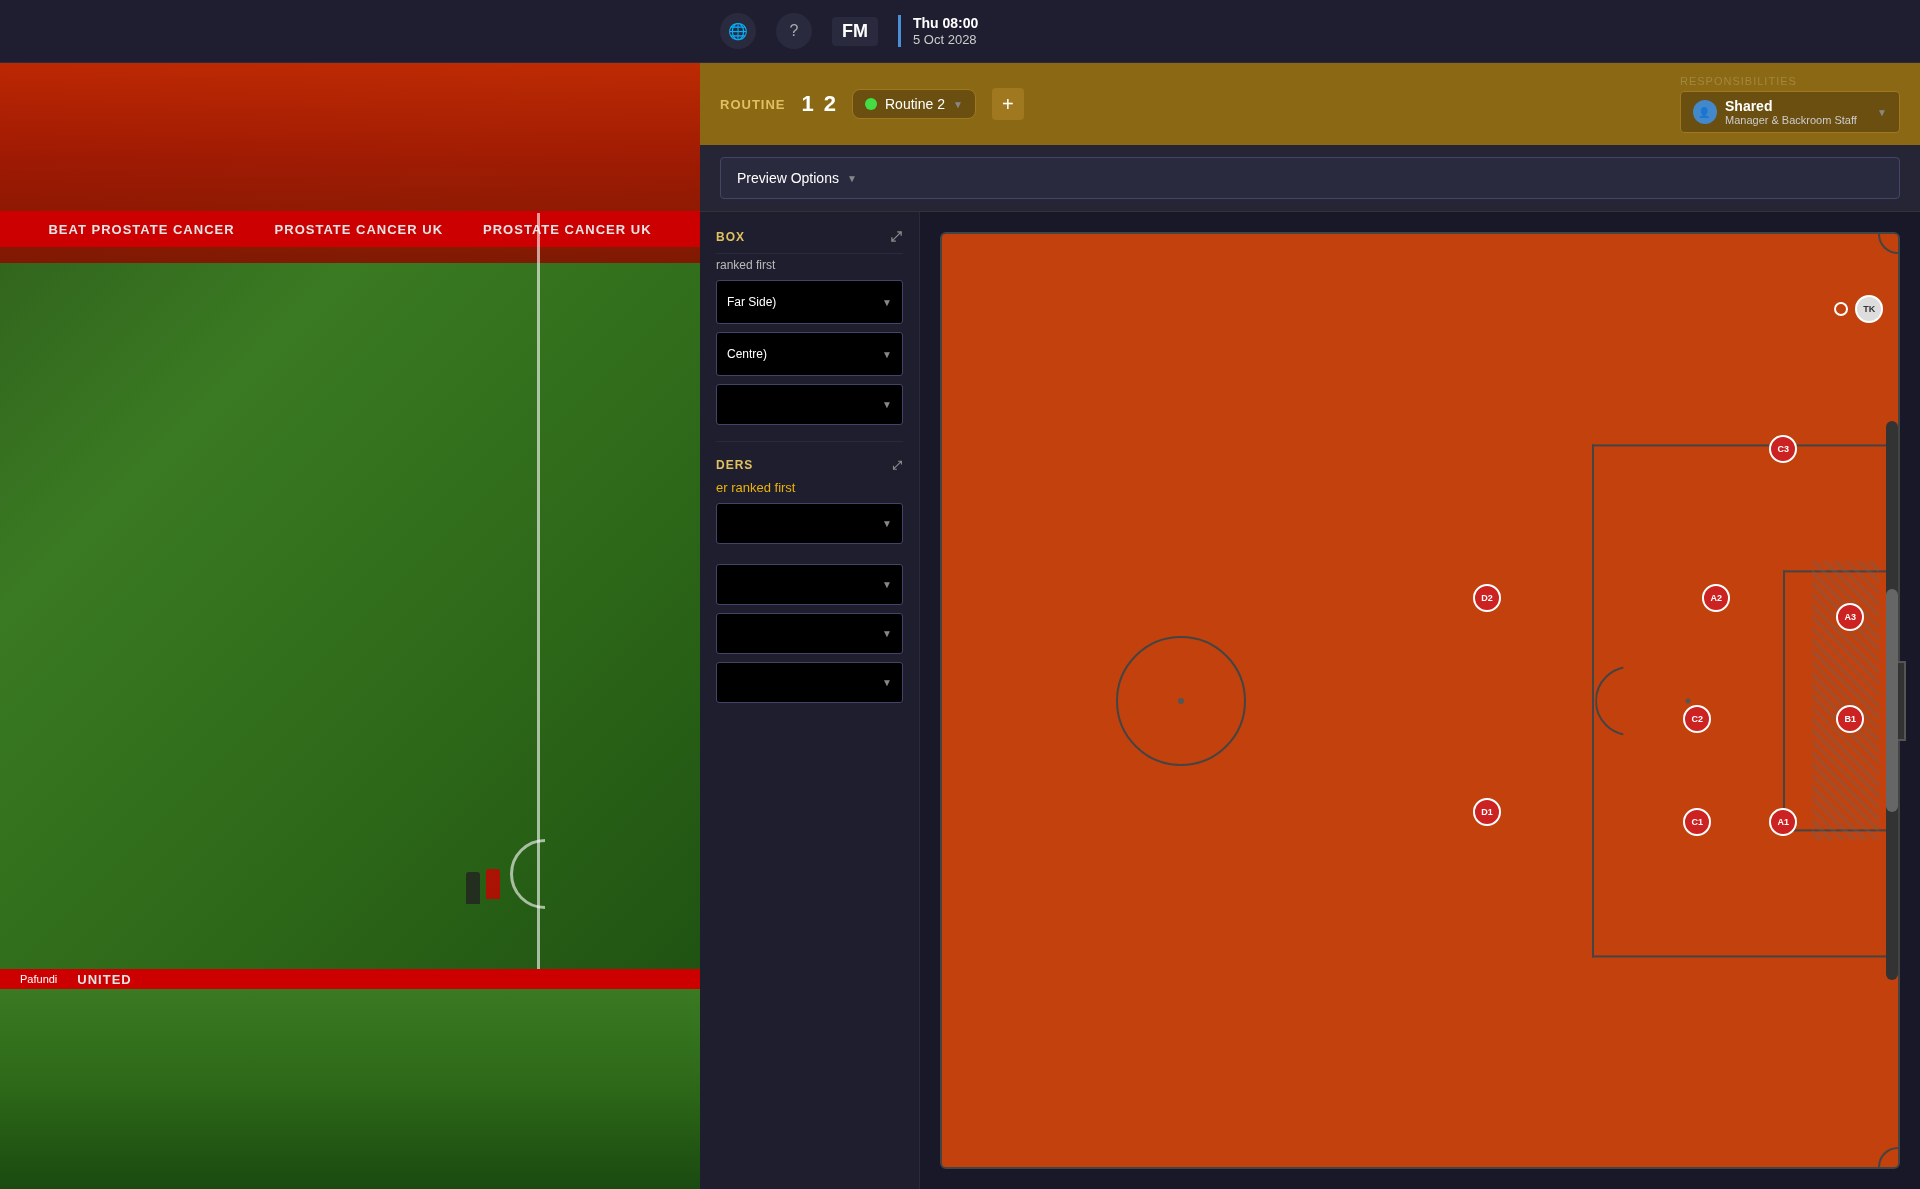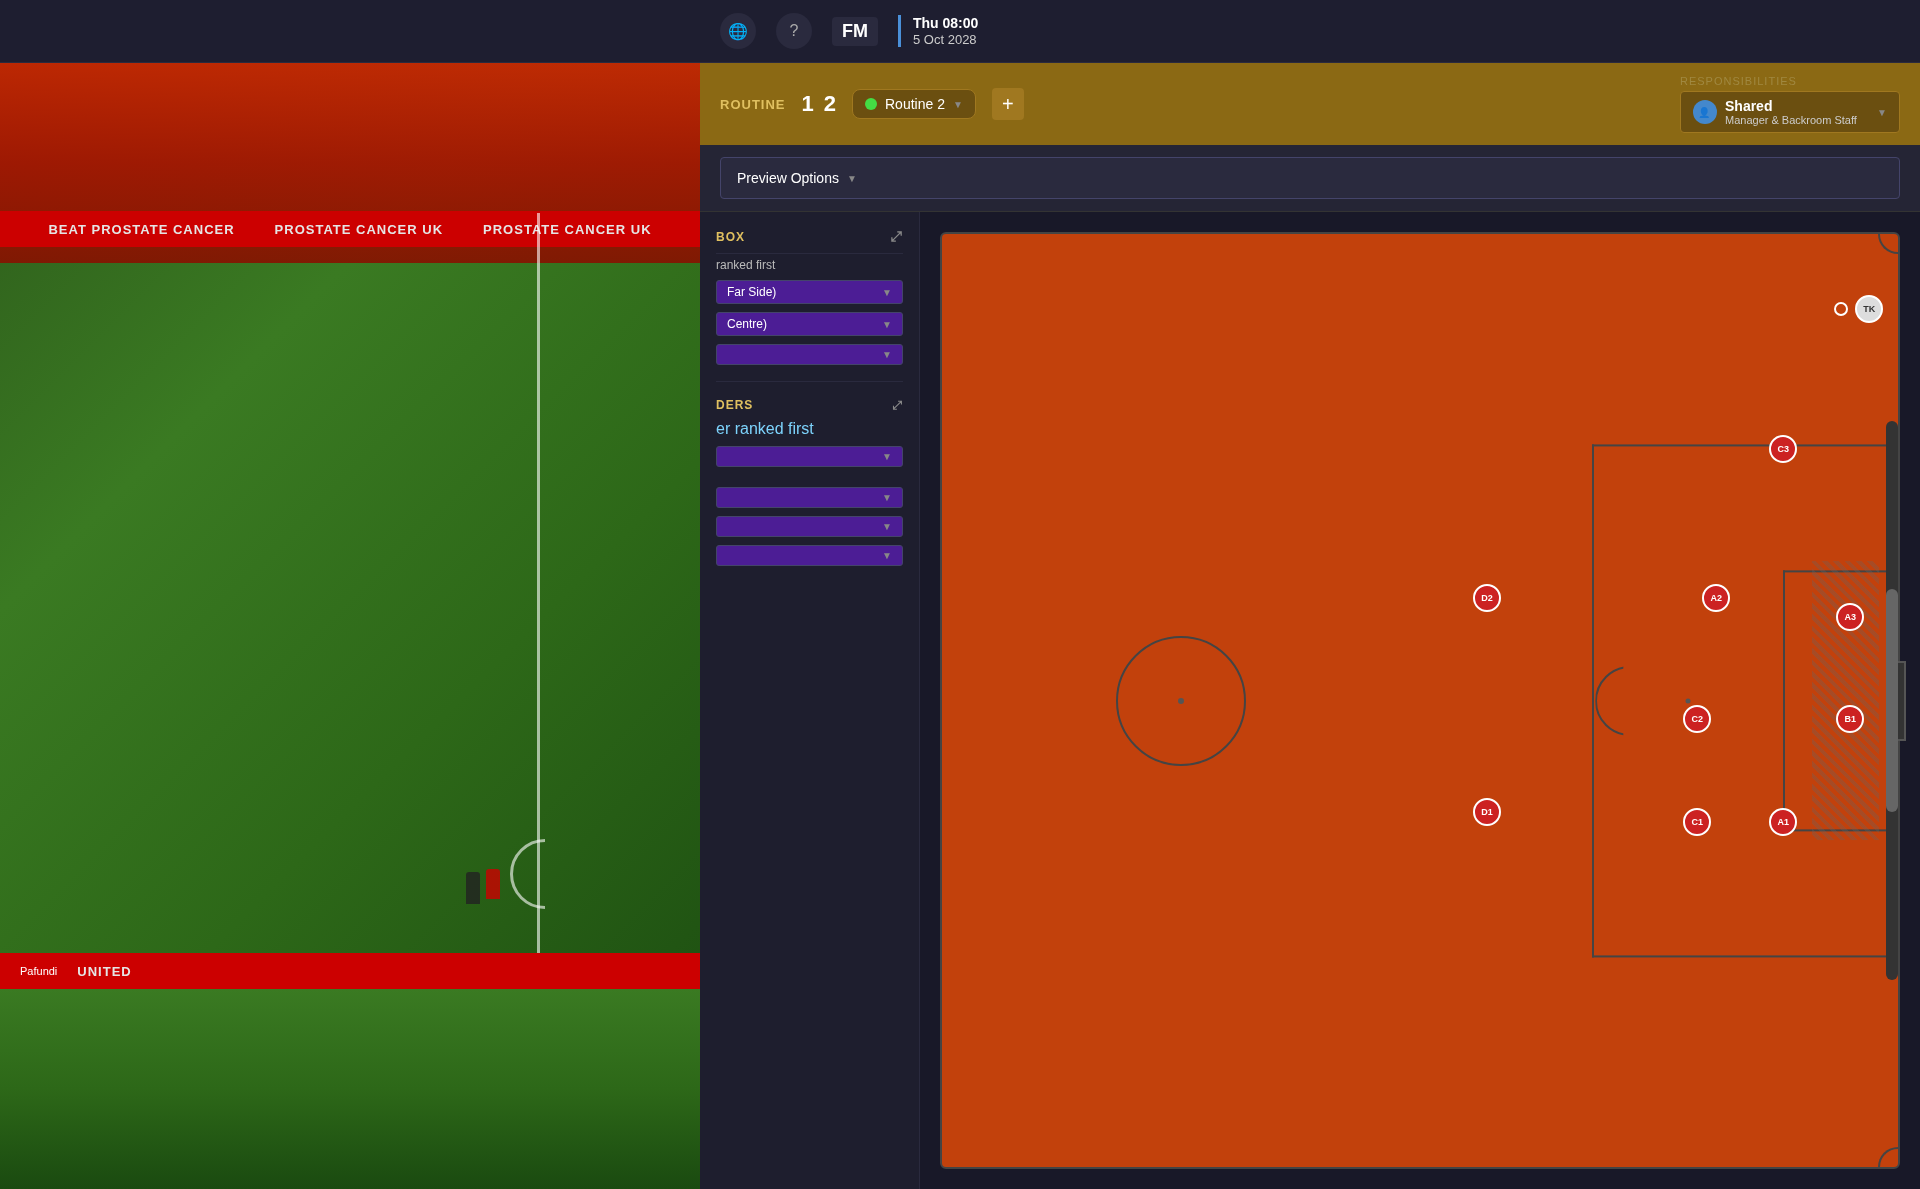--- a/index.html
+++ b/index.html
@@ -149,21 +149,21 @@
       align-items: center;
       justify-content: center;
       gap: 40px;
       overflow: hidden;
     }
     .ad-banner-bottom {
       position: absolute;
       bottom: 200px;
       left: 0;
       right: 0;
-      height: 36px;
+      height: 20px;
       background: #cc0000;
       display: flex;
       align-items: center;
       padding: 0 20px;
       gap: 20px;
     }
     .ad-text {
       color: #e5e5e5;
       font-size: 13px;
       font-weight: 700;
@@ -329,24 +329,24 @@
       width: 220px;
       background: #1e1e2e;
       padding: 16px;
       display: flex;
       flex-direction: column;
       gap: 12px;
       overflow-y: auto;
       border-right: 1px solid #2a2a3e;
     }
     .dropdown {
-      background: #4c1d95;
+      background: #000000;
       border: 1px solid #44446a;
       color: #fff;
-      padding: 4px 10px;
+      padding: 14px 10px;
       border-radius: 3px;
       display: flex;
       align-items: center;
       justify-content: space-between;
       cursor: pointer;
       font-size: 12px;
       width: 100%;
     }
     .section-header {
       color: #e0c060;
@@ -597,21 +597,21 @@
         </div>
 
         <div class="divider"></div>
 
         <div>
           <div class="section-header">
             <span>DERS</span>
             <span style="color:#888;font-size:12px;cursor:pointer;">⤢</span>
           </div>
           <div style="display:flex;align-items:center;gap:6px;margin-bottom:8px;">
-            <span style="color:#7dd3fc;font-size:16px;">er ranked first</span>
+            <span style="color:#eab308;font-size:13px;">er ranked first</span>
           </div>
           <div class="dropdown">
             <span></span>
             <span class="chevron">▼</span>
           </div>
         </div>
 
         <div style="margin-top:8px;">
           <div class="dropdown" style="margin-bottom:8px;">
             <span></span>

